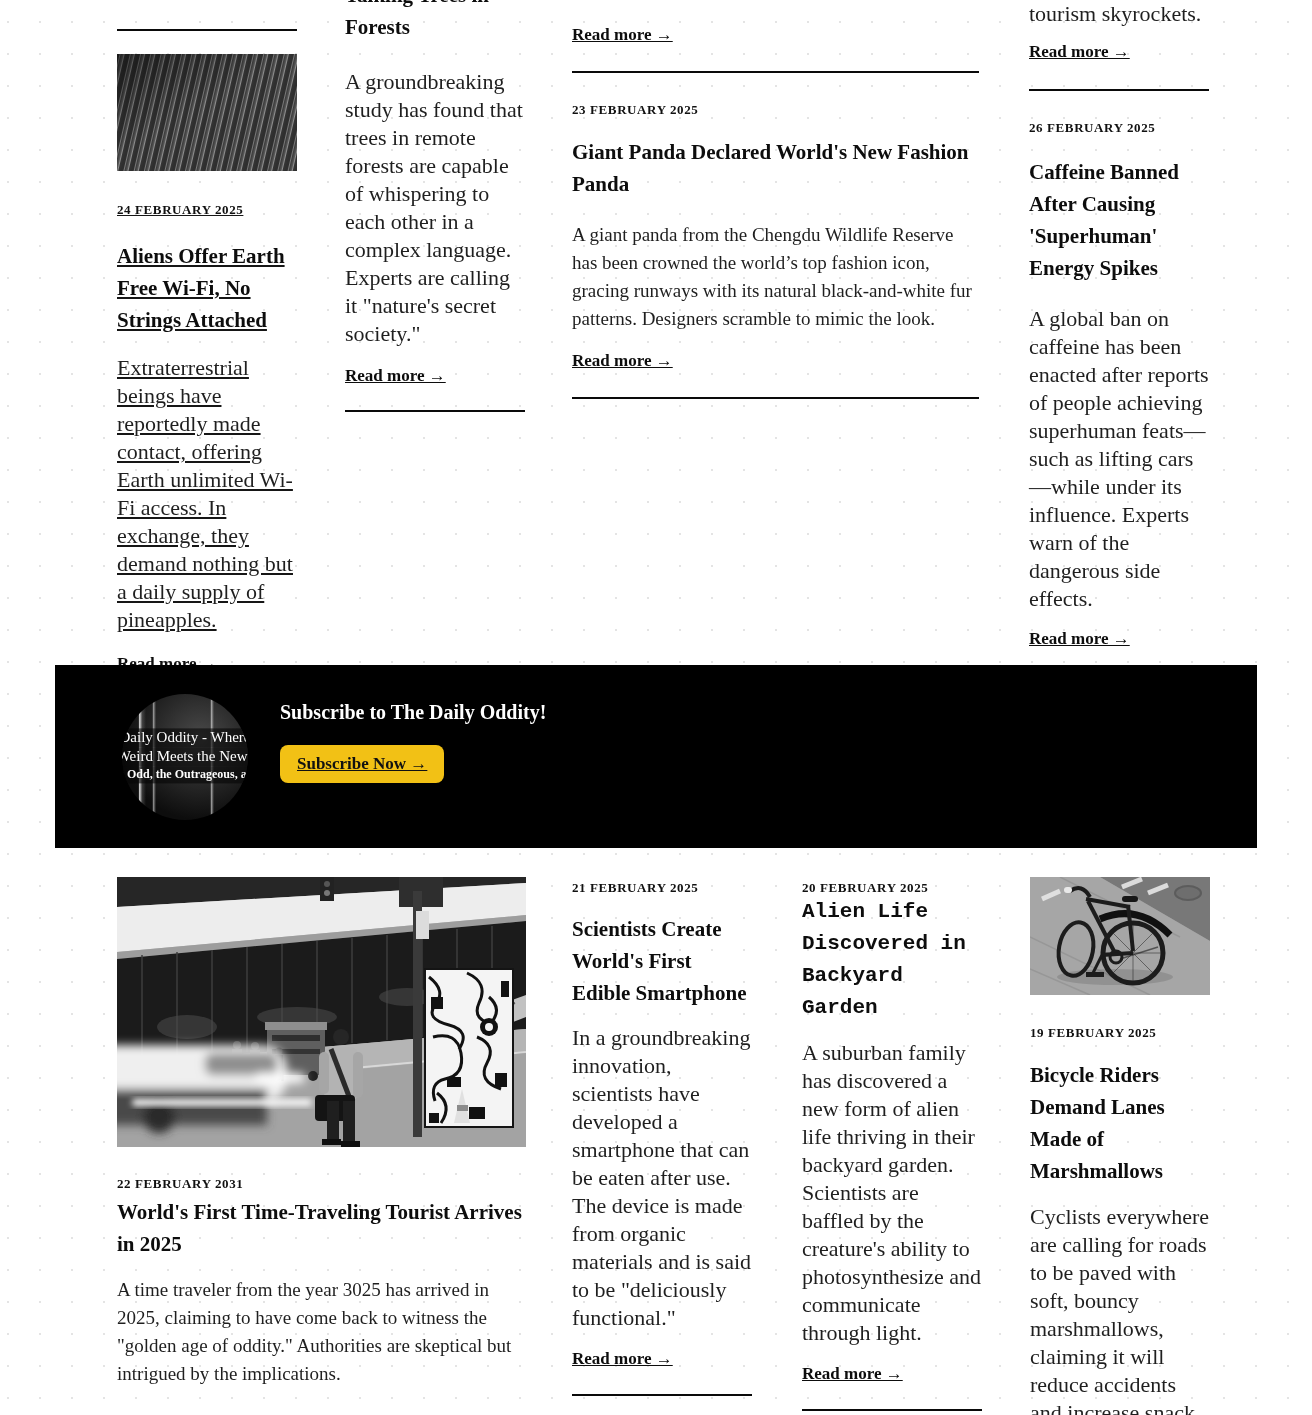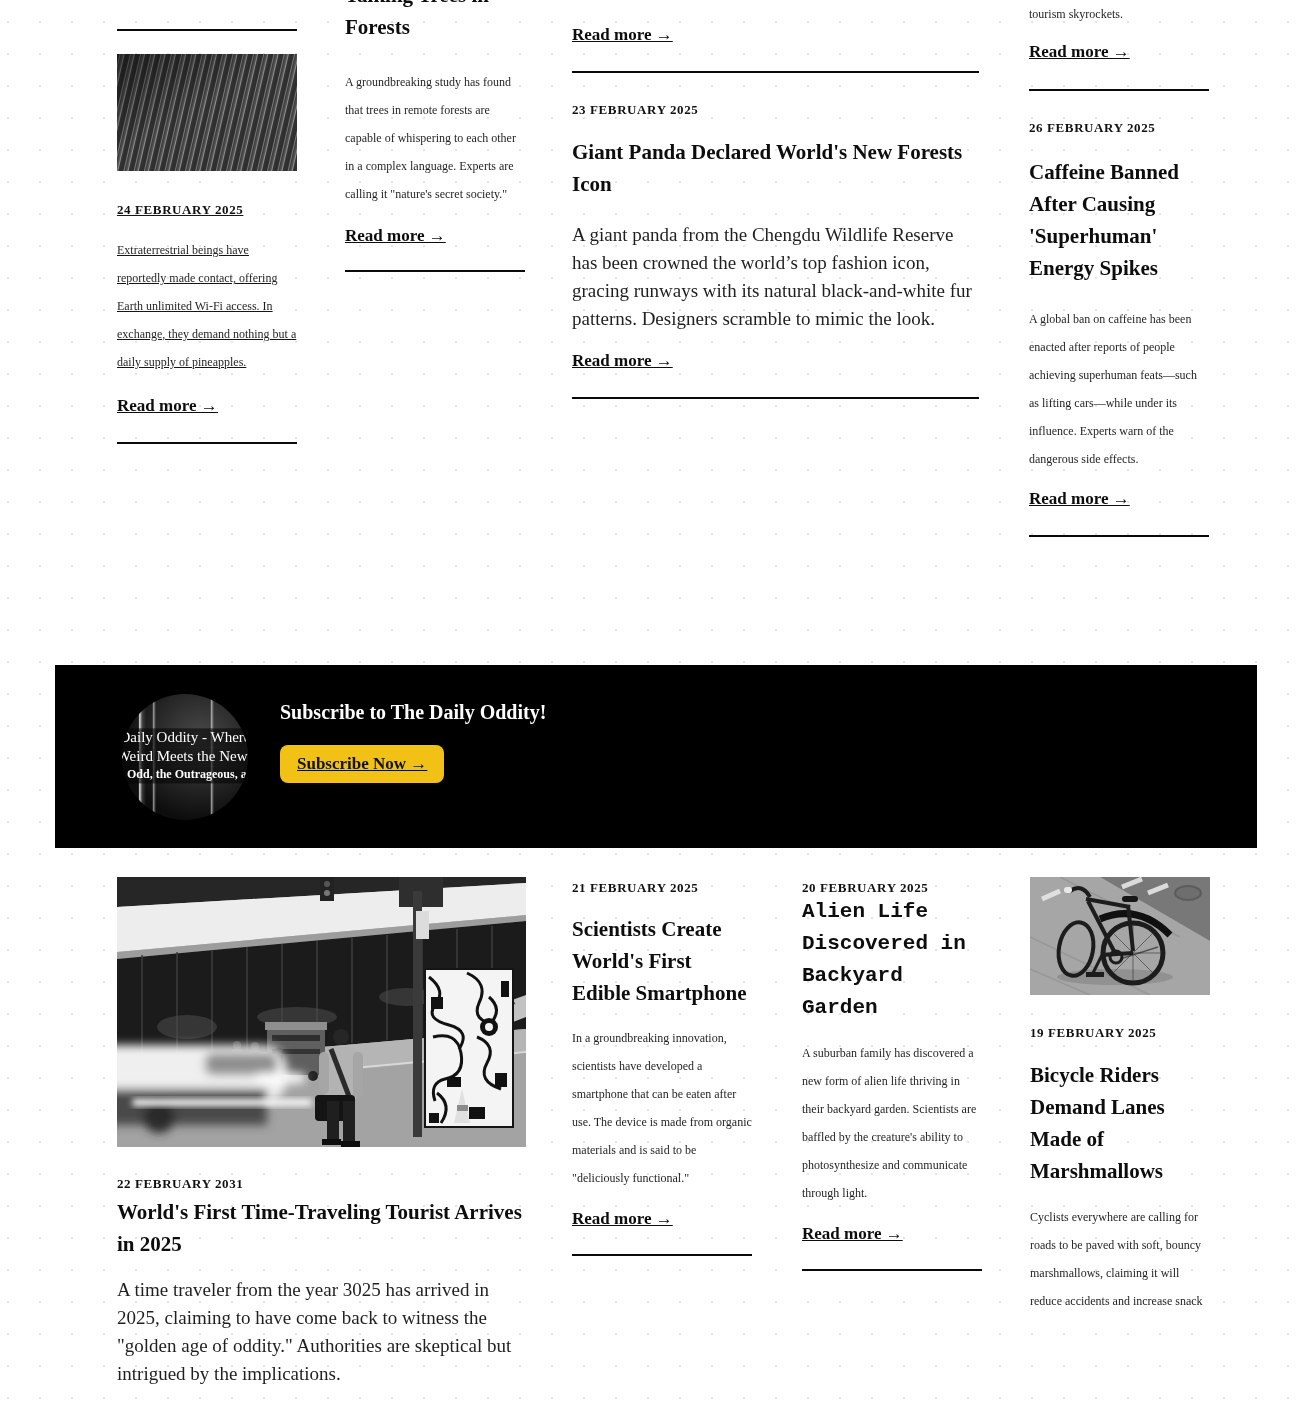--- a/index.html
+++ b/index.html
@@ -9,21 +9,21 @@
     font-family:"Liberation Serif","DejaVu Serif",serif; color:#161616;
     background-color:#ffffff;
     background-image: radial-gradient(#e4e4e4 1.3px, transparent 1.3px);
     background-size:32px 32px; background-position:24px 6px;
   }
   .col { position:absolute; }
   .divider { border-top:2px solid #0a0a0a; width:100%; }
   .thumb { width:100%; display:block; }
   .date { font-size:13px; font-weight:700; letter-spacing:.6px; color:#111; }
   .title { font-size:21px; line-height:32px; font-weight:700; color:#0d0d0d; }
-  .excerpt { font-size:12px; line-height:28px; color:#1f1f1f; }
+  .excerpt { font-size:22px; line-height:28px; color:#1f1f1f; }
   .wide .excerpt { font-size:19px; }
   .read-more {
     display:block; width:max-content; font-size:17px; font-weight:700;
     color:#0d0d0d; text-decoration:underline; cursor:pointer;
   }
   .fur {
     height:117px;
     background-image:
       linear-gradient(150deg, rgba(0,0,0,.45), rgba(0,0,0,0) 45%),
       repeating-linear-gradient(103deg,
@@ -62,37 +62,38 @@
 </style>
 </head>
 <body>
 
 <div class="page">
 
   <div class="col" style="left:117px; top:0; width:180px;text-decoration:underline;">
     <div class="divider" style="margin-top:29px;"></div>
     <div class="thumb fur" style="margin-top:23px;"></div>
     <div class="date" style="margin-top:31px;">24 FEBRUARY 2025</div>
+    <h2 class="title" style="margin-top:22px;">Aliens Offer Earth Free Wi-Fi, No Strings Attached</h2>
     <p class="excerpt" style="margin-top:18px;">Extraterrestrial beings have reportedly made contact, offering Earth unlimited Wi-Fi access. In exchange, they demand nothing but a daily supply of pineapples.</p>
     <a class="read-more" style="margin-top:20px;">Read more →</a>
     <div class="divider" style="margin-top:26px;"></div>
   </div>
 
   <div class="col" style="left:345px; top:-21px; width:180px;">
     <h2 class="title">Talking Trees in Forests</h2>
     <p class="excerpt" style="margin-top:25px;">A groundbreaking study has found that trees in remote forests are capable of whispering to each other in a complex language. Experts are calling it "nature's secret society."</p>
     <a class="read-more" style="margin-top:18px;">Read more →</a>
     <div class="divider" style="margin-top:24px;"></div>
   </div>
 
   <div class="col wide" style="left:572px; top:6px; width:407px;">
     <a class="read-more" style="margin-top:19px;">Read more →</a>
     <div class="divider" style="margin-top:26px;"></div>
     <div class="date" style="margin-top:29px;">23 FEBRUARY 2025</div>
-    <h2 class="title" style="margin-top:18px;">Giant Panda Declared World's New Forests Icon</h2>
+    <h2 class="title" style="margin-top:18px;">Giant Panda Declared World's New Fashion Panda</h2>
     <p class="excerpt" style="margin-top:21px;">A giant panda from the Chengdu Wildlife Reserve has been crowned the world’s top fashion icon, gracing runways with its natural black-and-white fur patterns. Designers scramble to mimic the look.</p>
     <a class="read-more" style="margin-top:18px;">Read more →</a>
     <div class="divider" style="margin-top:26px;"></div>
   </div>
 
   <div class="col" style="left:1029px; top:0; width:180px;">
     <p class="excerpt">tourism skyrockets.</p>
     <a class="read-more" style="margin-top:14px;">Read more →</a>
     <div class="divider" style="margin-top:27px;"></div>
     <div class="date" style="margin-top:29px;">26 FEBRUARY 2025</div>

